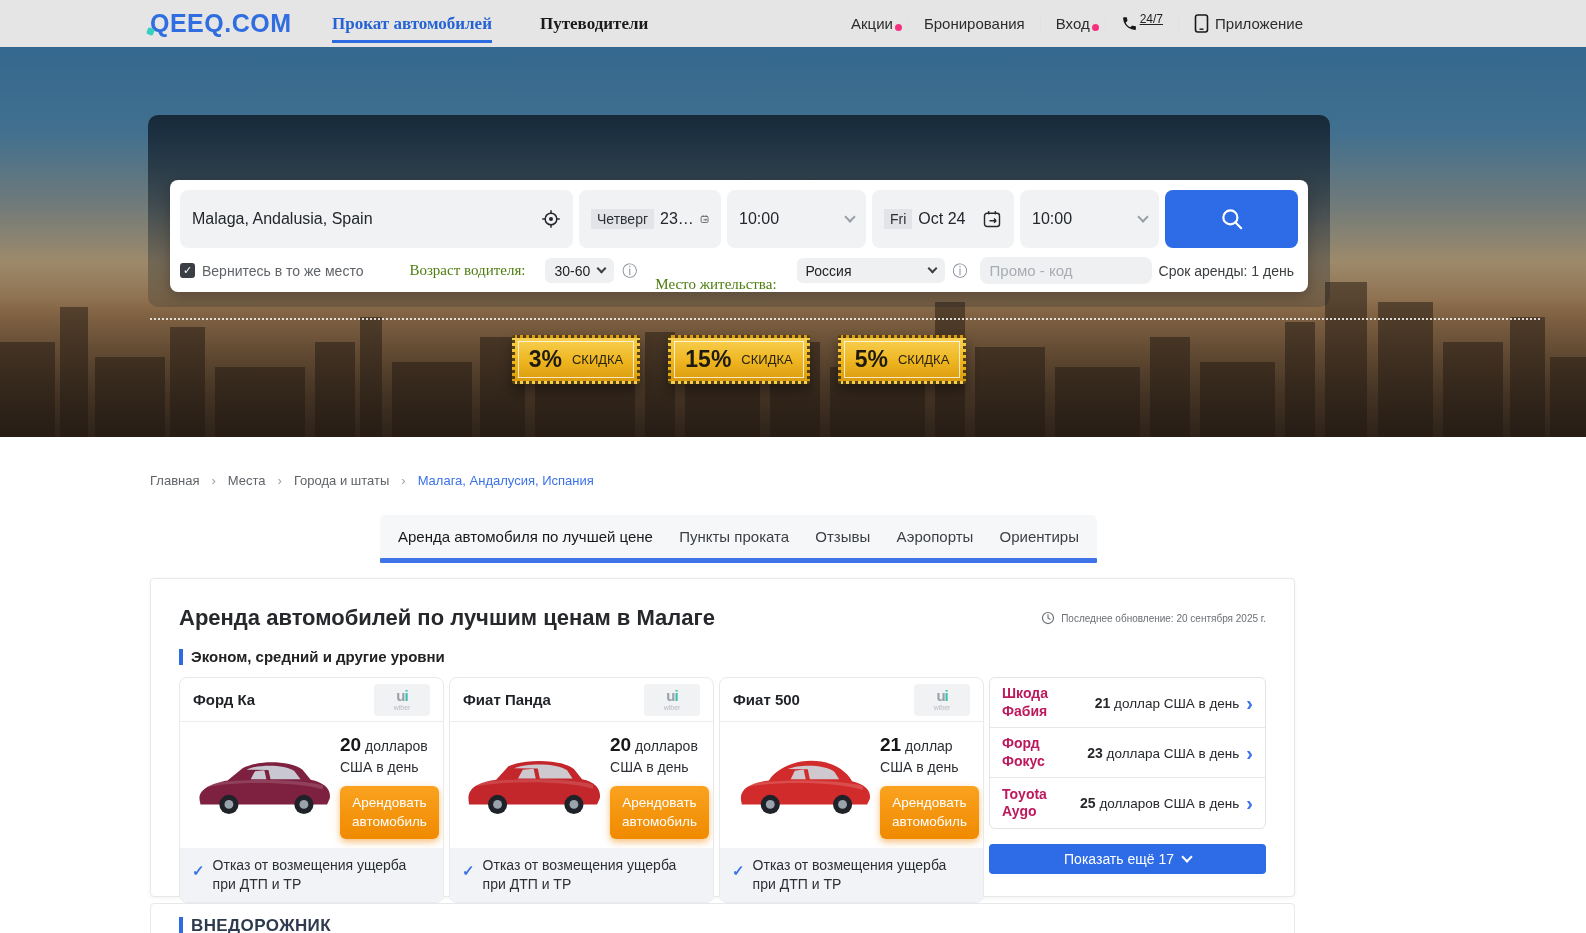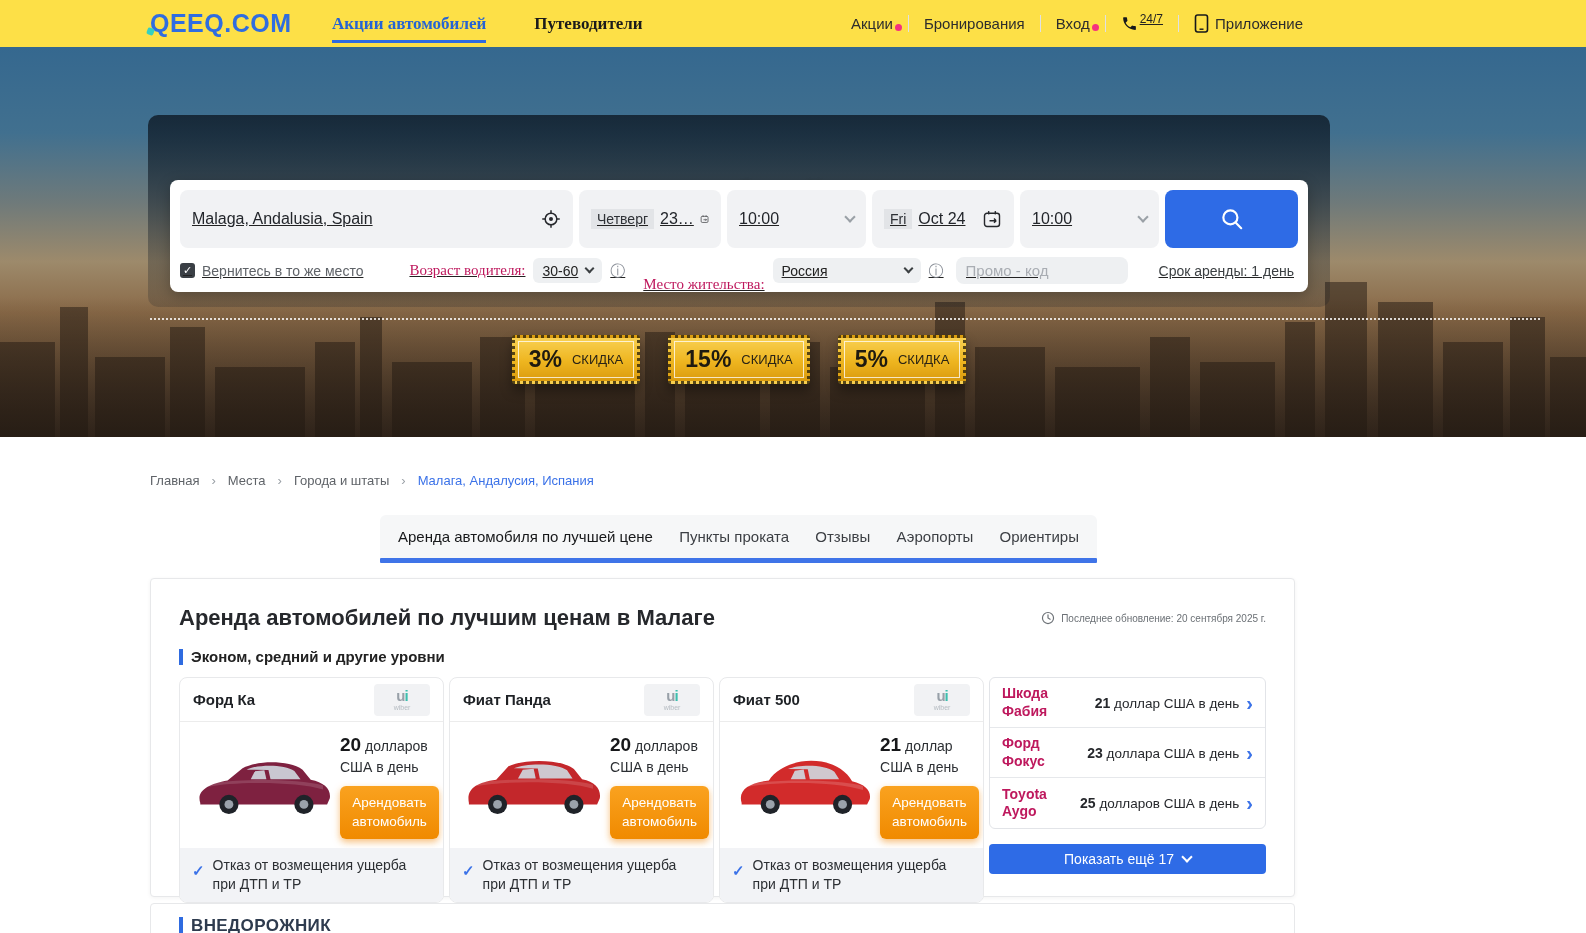--- a/index.html
+++ b/index.html
@@ -1,21 +1,21 @@
 <!DOCTYPE html>
 <html><head>
 <meta charset="utf-8">
 <style>
   * { margin:0; padding:0; box-sizing:border-box; }
   html,body { background:#fff; }
   body { font-family:"Liberation Sans", sans-serif; color:#222; }
   .page { position:relative; width:1586px; height:933px; overflow:hidden; background:#fff; }
 
   
-  .header { position:absolute; left:0; top:0; width:100%; height:47px; background:#fde047; z-index:5; }
+  .header { position:absolute; left:0; top:0; width:100%; height:47px; background:#e5e5e5; z-index:5; }
   .logo { position:absolute; left:150px; top:9px; font-size:25px; font-weight:800; letter-spacing:.5px;
           color:#2f6de0; cursor:pointer; }
   .logo-accent { position:absolute; left:-3px; bottom:3px; width:7px; height:7px; background:#35d0c0; border-radius:2px; transform:rotate(20deg); }
   .nav { position:absolute; left:332px; top:0; height:47px; display:flex; align-items:center; gap:48px; }
   .nav-link { font-family:"Liberation Serif", serif; font-weight:700; font-size:17px; color:#1b1b1b; cursor:pointer; position:relative; }
   .nav-link.active { color:#2563d4; }
   .nav-link.active::after { content:""; position:absolute; left:0; right:0; bottom:-9px; height:3px; background:#2f6be0; }
   .hactions { position:absolute; right:268px; top:0; height:47px; display:flex; align-items:center; font-size:15px; color:#2d2d2d; }
   .hitem { display:flex; align-items:center; padding:0 15px; cursor:pointer; position:relative; white-space:nowrap; }
   .hsep { width:1px; height:17px; background:#dfe1e4; }
@@ -27,42 +27,42 @@
   .hero { position:absolute; left:0; top:47px; width:1586px; height:390px; overflow:hidden;
           background:linear-gradient(180deg,#35688f 0%,#41708f 22%,#6f7a7a 40%,#9d8a6b 55%,#8a6a48 68%,#6e543a 82%,#48372a 100%); }
   .skyline { position:absolute; left:0; bottom:0; width:100%; height:190px; opacity:.55; }
   .hero-shade-bottom { position:absolute; left:0; bottom:0; width:100%; height:140px;
           background:linear-gradient(0deg, rgba(25,18,12,.55), rgba(25,18,12,0)); }
   .hero-overlay { position:absolute; left:148px; top:68px; width:1182px; height:192px; border-radius:10px;
           background:linear-gradient(180deg, rgba(12,22,33,.78), rgba(12,22,33,.38) 60%, rgba(12,22,33,.18)); }
   .hero-title { position:absolute; left:148px; top:88px; width:1182px; text-align:center; color:#fff;
           font-size:30px; font-weight:700; text-shadow:0 1px 4px rgba(0,0,0,.45);margin-top:41px; }
   .search-panel { position:absolute; left:170px; top:133px; width:1138px; height:112px; background:#fff;
-          border-radius:8px; padding:10px; box-shadow:0 4px 14px rgba(0,0,0,.25);text-decoration:underline; }
+          border-radius:8px; padding:10px; box-shadow:0 4px 14px rgba(0,0,0,.25); }
   .srow1 { display:flex; gap:6px; height:58px; }
   .sfield { background:#f1f2f4; border-radius:8px; display:flex; align-items:center; padding:0 12px;
             font-size:16px; color:#23262b; cursor:pointer; }
   .f-loc { width:393px; }
   .f-loc .loc-text { flex:1; }
   .f-date { width:142px; gap:6px; }
   .f-time { width:139px; }
   .f-time .t { flex:1; }
   .day-badge { background:#e2e4e7; border-radius:0; padding:2px 6px; font-size:14px; color:#2d3035; }
   .chev { width:8px; height:8px; border-right:2px solid #9aa0a6; border-bottom:2px solid #9aa0a6;
           transform:rotate(45deg); margin-top:-4px; }
   .chev.dark { border-color:#3c4043; width:7px; height:7px; }
   .search-btn { width:133px; background:#2e6be6; border:none; border-radius:8px; cursor:pointer;
           display:flex; align-items:center; justify-content:center; }
   .srow2 { display:flex; align-items:center; margin-top:9px; height:27px; font-size:14px; color:#5f6368; }
   .cbx { width:15px; height:15px; background:#3a3f45; border-radius:3px; color:#fff; font-size:11px;
          display:flex; align-items:center; justify-content:center; margin-right:7px; cursor:pointer; }
-  .opt-label { font-family:"Liberation Serif", serif; font-size:15px; color:#be185d; margin-left:46px; }
+  .opt-label { font-family:"Liberation Serif", serif; font-size:15px; color:#4d7c0f; margin-left:46px; }
   .opt-label.second { margin-left:18px;margin-top:28px; }
   .mini-select { background:#eef0f2; border-radius:6px; height:25px; display:flex; align-items:center;
-         gap:8px; padding:0 9px; margin-left:8px; font-size:14px; color:#222; cursor:pointer; }
+         gap:8px; padding:0 9px; margin-left:20px; font-size:14px; color:#222; cursor:pointer; }
   .info { font-size:15px; color:#8a8f98; margin-left:8px; cursor:pointer; line-height:1; }
   .promo-input { background:#eef0f2; border:none; border-radius:8px; height:27px; width:172px;
          margin-left:12px; padding:0 10px; font-size:15px; color:#333; font-family:"Liberation Sans",sans-serif; }
   .promo-input::placeholder { color:#a9adb3; }
   .duration { margin-left:auto; color:#3c4043; font-size:14px; padding-right:4px; }
   .dotted-line { position:absolute; left:150px; top:271px; width:1390px; border-top:2px dotted rgba(255,255,255,.8); }
   .coupons { position:absolute; left:148px; top:288px; width:1182px; display:flex; justify-content:center; gap:28px; }
   .ticket { position:relative; background:linear-gradient(180deg,#f8d052,#eeb51f 55%,#da9b0e);
             border:3px dotted rgba(48,38,10,.8); border-radius:3px; padding:8px 14px;
             display:flex; align-items:center; gap:10px; box-shadow:0 7px 12px rgba(0,0,0,.35); cursor:pointer; }
@@ -142,21 +142,21 @@
 <body>
 
 <div class="page">
 
   <div class="header">
     <div class="logo">
       <span class="logo-accent"></span>
       <span>QEEQ.COM</span>
     </div>
     <div class="nav">
-      <span class="nav-link active">Акции автомобилей</span>
+      <span class="nav-link active">Прокат автомобилей</span>
       <span class="nav-link">Путеводители</span>
     </div>
     <div class="hactions">
       <span class="hitem">
         <span>Акции</span>
         <span class="dot"></span>
       </span>
       <span class="hsep"></span>
       <span class="hitem">
         <span>Бронирования</span>

